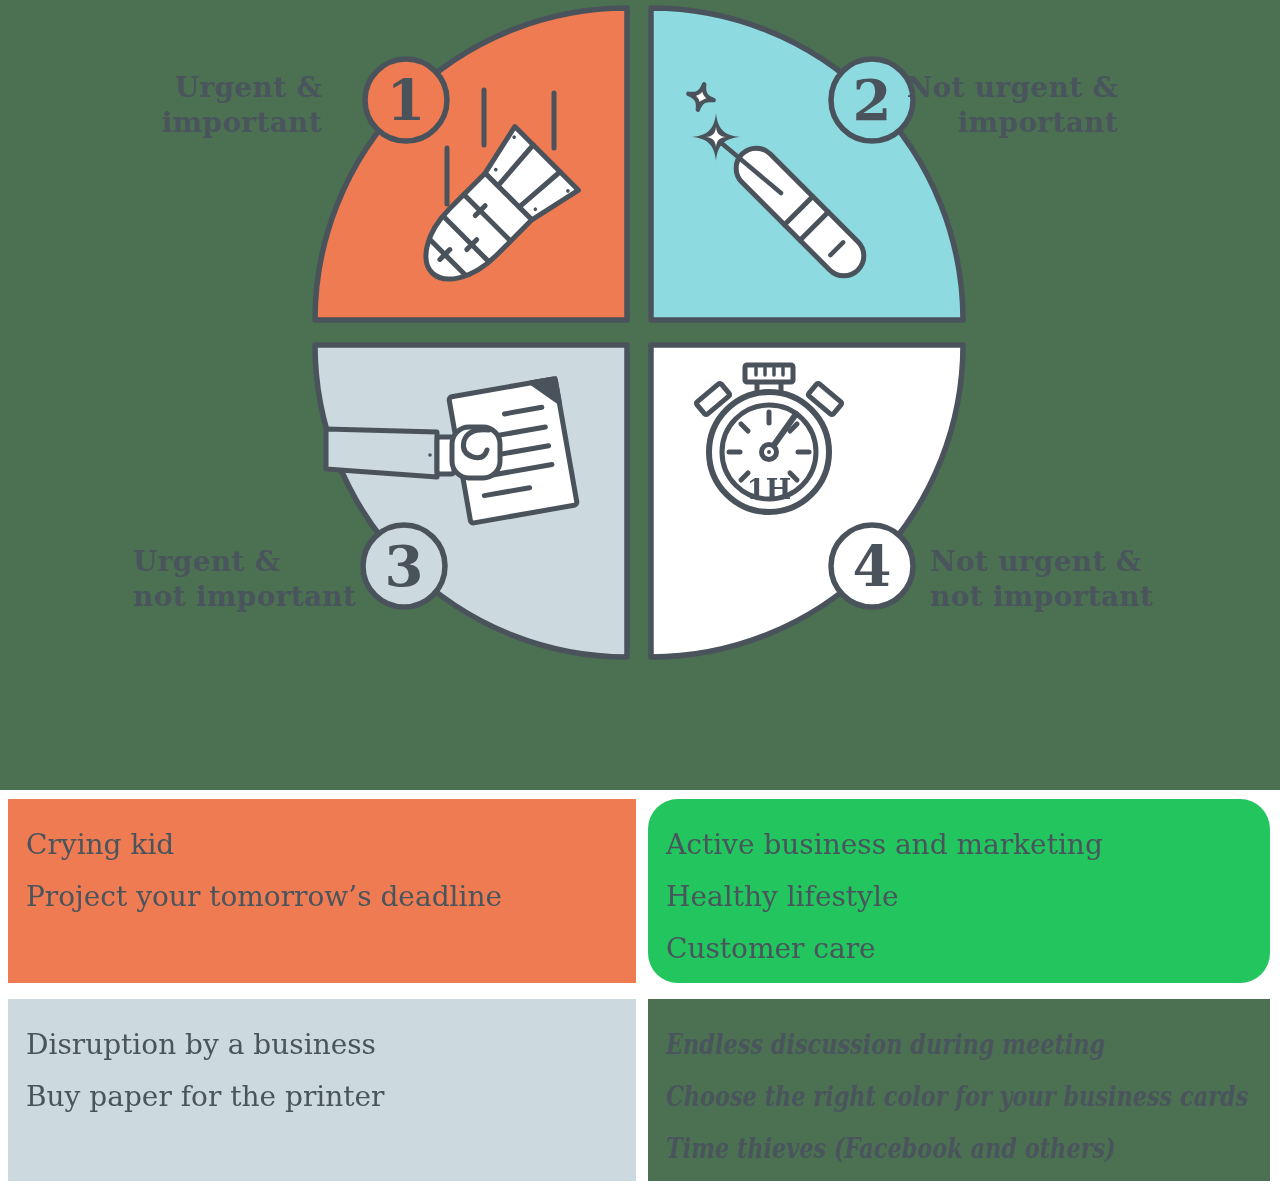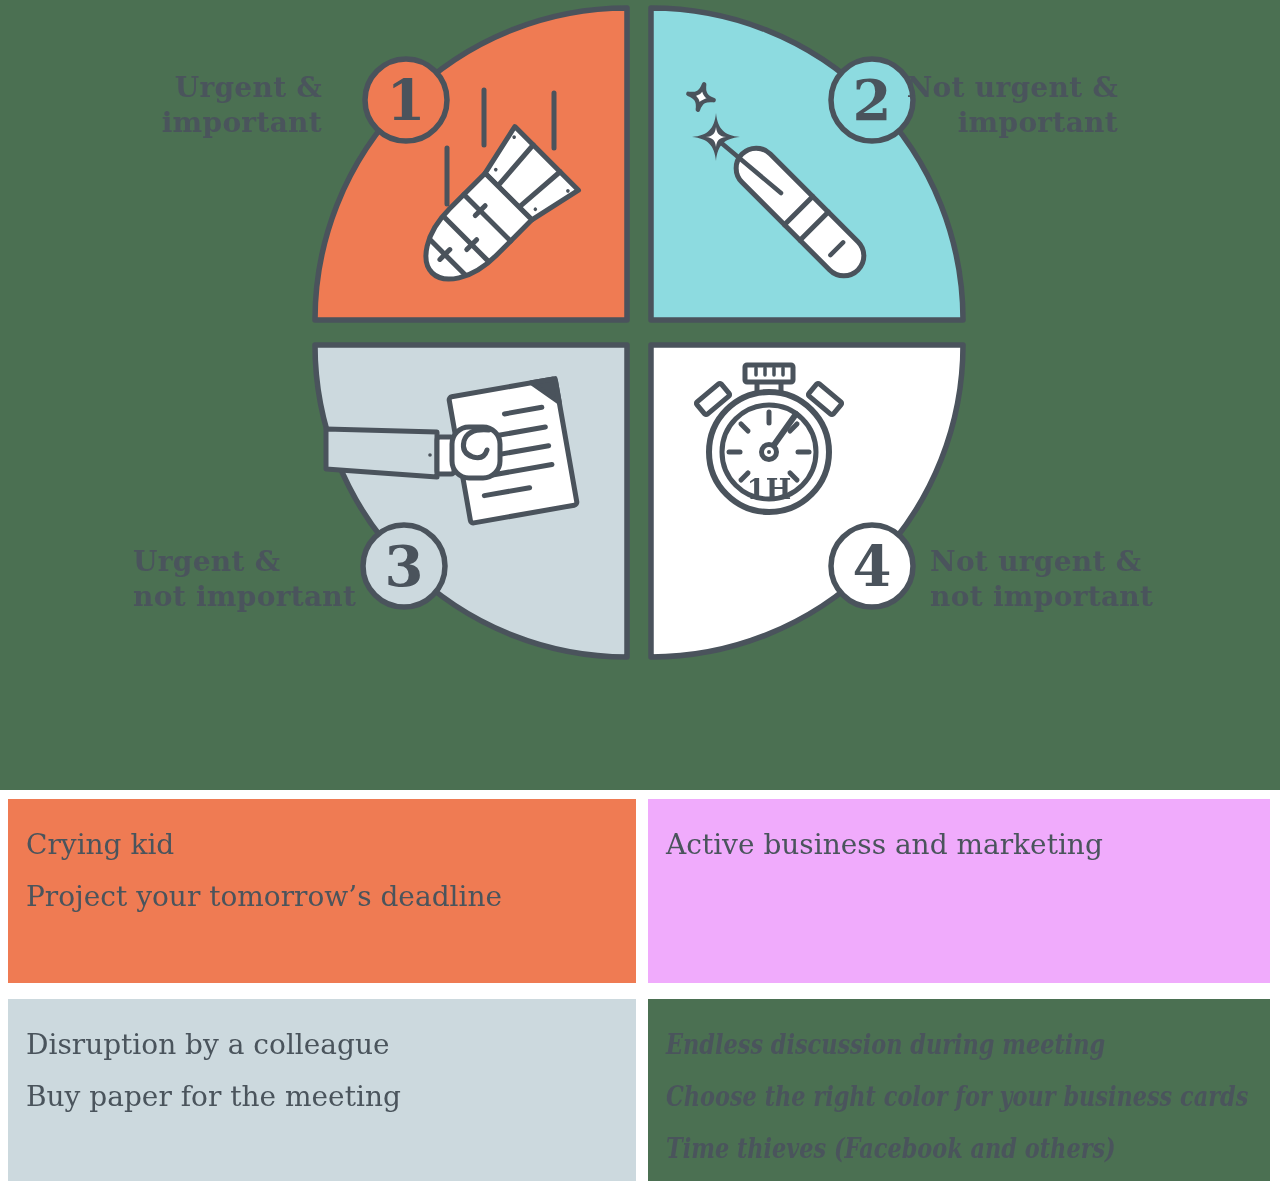--- a/index.html
+++ b/index.html
@@ -16,21 +16,21 @@
   .q3{top:536px;left:133px;text-align:left;}
   .q4{top:536px;left:930px;text-align:left;}
 
   
   .legend{position:relative;background:#FFFFFF;height:428px;box-sizing:border-box;
           padding:9px 10px 0 8px;display:grid;
           grid-template-columns:628px 622px;grid-template-rows:184px 182px;gap:16px 12px;}
   .lbox{box-sizing:border-box;padding:20px 10px 0 18px;overflow:hidden;}
   .lbox p{margin:0;font-size:28px;line-height:52px;color:#4A545C;white-space:nowrap;}
   .box1{background:#EF7B53;}
-  .box2{background:#f0abfc;}
+  .box2{background:#22c55e;border-radius:30px;}
   .box3{background:#CCD9DE;}
   .box4{background:#4B7052;font-style:italic;}
   .box4 p{font-weight:bold;transform:scaleX(.8);transform-origin:0 50%;}
 </style>
 </head>
 <body>
 
 <div class="stage">
 
   <section class="diagram">
@@ -159,24 +159,26 @@
     </div>
   </section>
 
   <section class="legend">
     <div class="lbox box1">
       <p>Crying kid</p>
       <p>Project your tomorrow’s deadline</p>
     </div>
     <div class="lbox box2">
       <p>Active business and marketing</p>
+      <p>Healthy lifestyle</p>
+      <p>Customer care</p>
     </div>
     <div class="lbox box3">
-      <p>Disruption by a colleague</p>
-      <p>Buy paper for the meeting</p>
+      <p>Disruption by a business</p>
+      <p>Buy paper for the printer</p>
     </div>
     <div class="lbox box4">
       <p>Endless discussion during meeting</p>
       <p>Choose the right color for your business cards</p>
       <p>Time thieves (Facebook and others)</p>
     </div>
   </section>
 
 </div>
 

